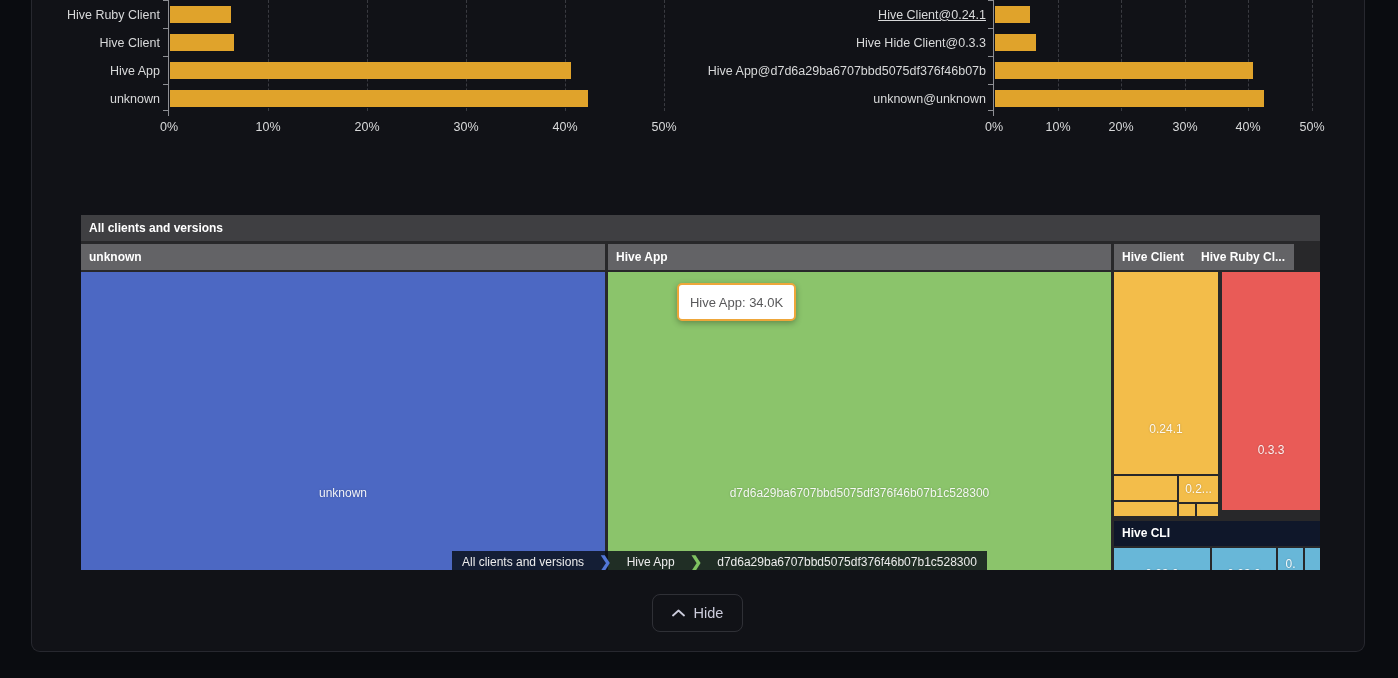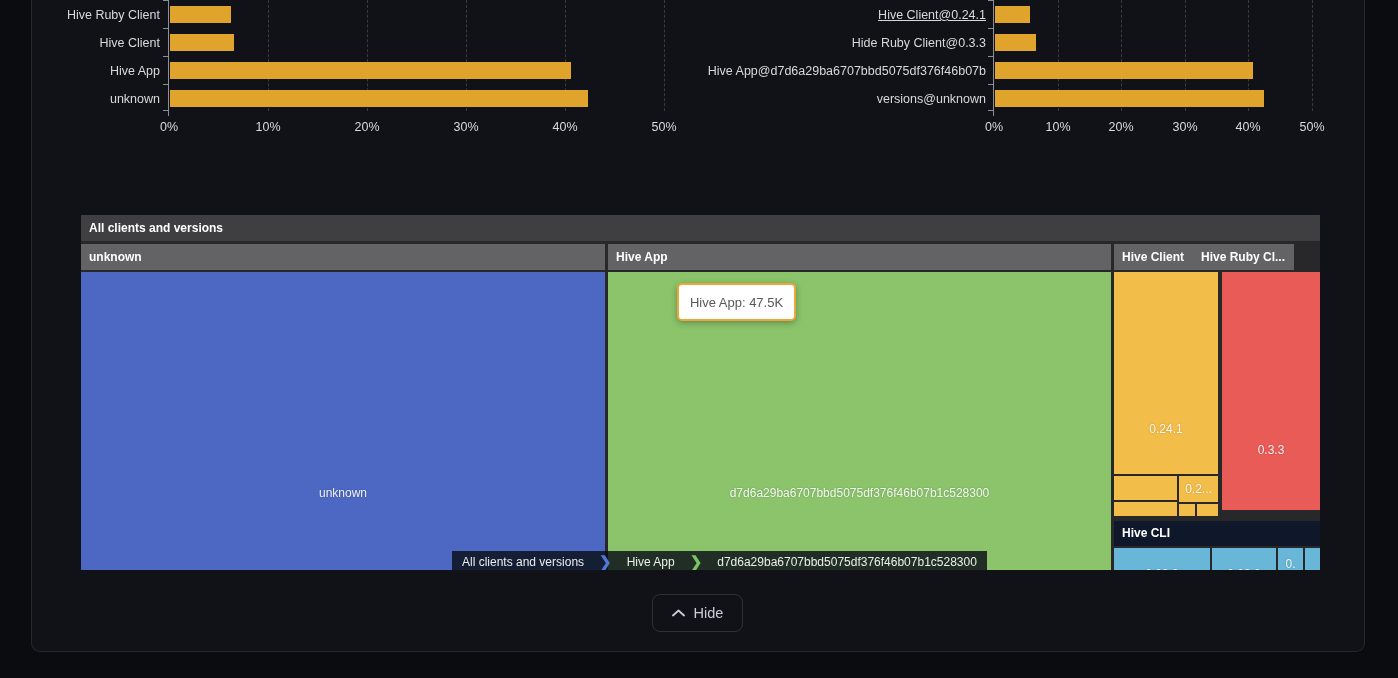--- a/index.html
+++ b/index.html
@@ -139,23 +139,23 @@
       <div class="x-tick" style="left:176px;">20%</div>
       <div class="x-tick" style="left:275px;">30%</div>
       <div class="x-tick" style="left:374px;">40%</div>
       <div class="x-tick" style="left:473px;">50%</div>
     </div>
   </div>
 
   <div class="chart" style="left:640px;width:700px;">
     <div class="cat-labels" style="left:0;width:346px;">
       <div class="cat-label" style="top:7px;text-decoration:underline;">Hive Client@0.24.1</div>
-      <div class="cat-label" style="top:35px;">Hide Ruby Client@0.3.3</div>
+      <div class="cat-label" style="top:35px;">Hive Hide Client@0.3.3</div>
       <div class="cat-label" style="top:63px;">Hive App@d7d6a29ba6707bbd5075df376f46b07b</div>
-      <div class="cat-label" style="top:91px;">versions@unknown</div>
+      <div class="cat-label" style="top:91px;">unknown@unknown</div>
     </div>
     <div class="plot" style="left:353px;width:318px;">
       <div class="gridline" style="left:64px;"></div>
       <div class="gridline" style="left:127px;"></div>
       <div class="gridline" style="left:191px;"></div>
       <div class="gridline" style="left:254px;"></div>
       <div class="gridline" style="left:318px;"></div>
       <div class="axis-tick" style="top:0;"></div>
       <div class="axis-tick" style="top:28px;"></div>
       <div class="axis-tick" style="top:56px;"></div>
@@ -219,21 +219,21 @@
 
     <div class="breadcrumb">
       <div class="crumb">All clients and versions</div>
       <div class="crumb-sep sep-blue">❯</div>
       <div class="crumb">Hive App</div>
       <div class="crumb-sep sep-green">❯</div>
       <div class="crumb">d7d6a29ba6707bbd5075df376f46b07b1c528300</div>
     </div>
   </div>
 
-  <div class="tooltip">Hive App: 47.5K</div>
+  <div class="tooltip">Hive App: 34.0K</div>
 
   <button class="hide-btn">
     <svg width="13" height="8" viewBox="0 0 13 8" fill="none">
       <path d="M1 6.5 L6.5 1.5 L12 6.5" stroke="#ccccdc" stroke-width="1.8" stroke-linecap="round" stroke-linejoin="round"></path>
     </svg>
     <span>Hide</span>
   </button>
 </div>
 
 </body></html>

